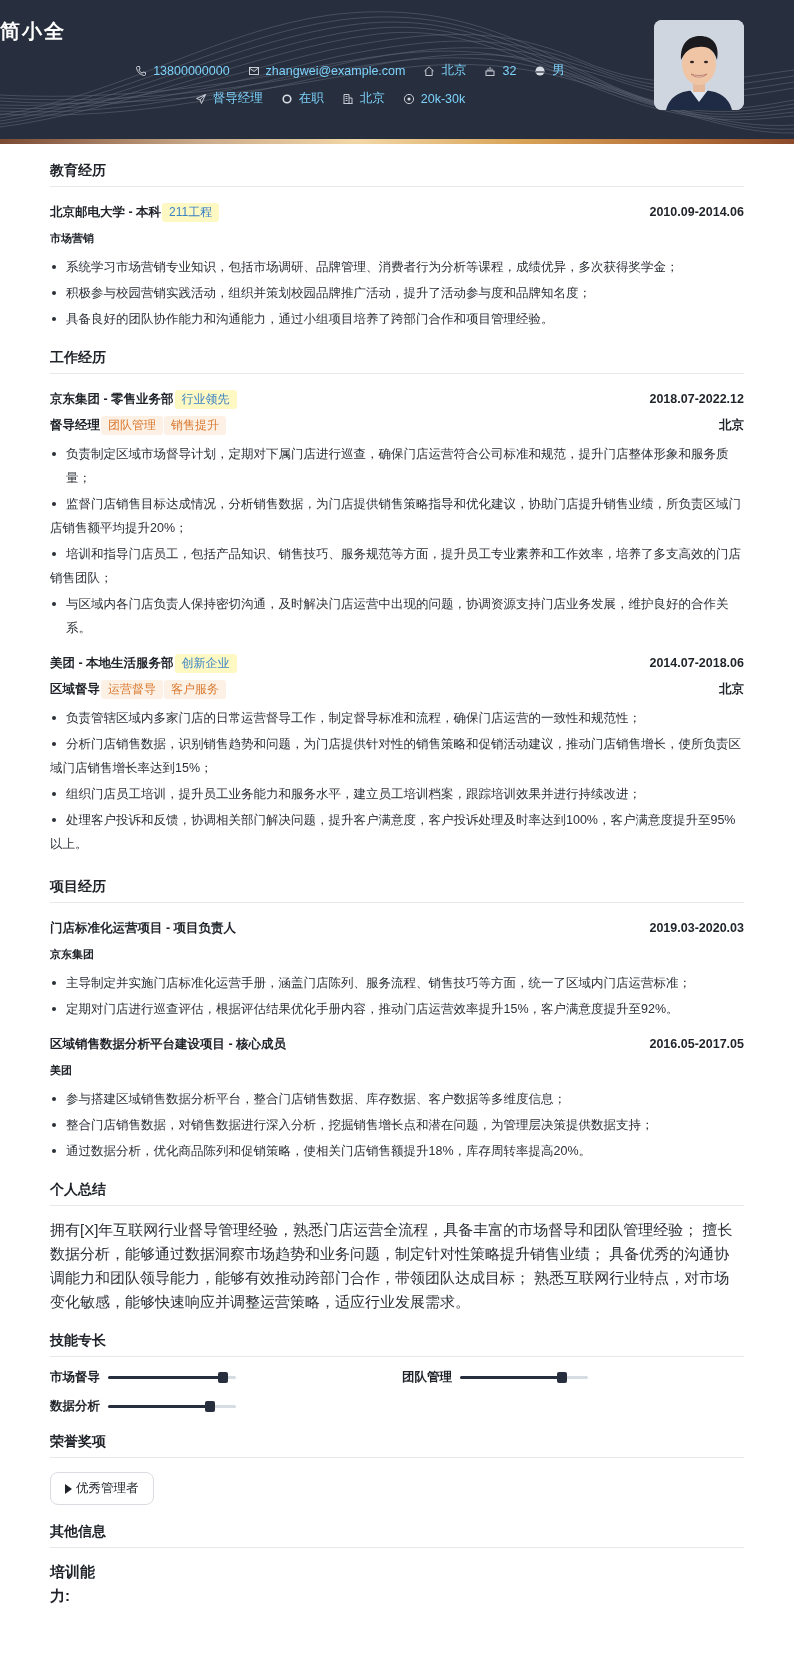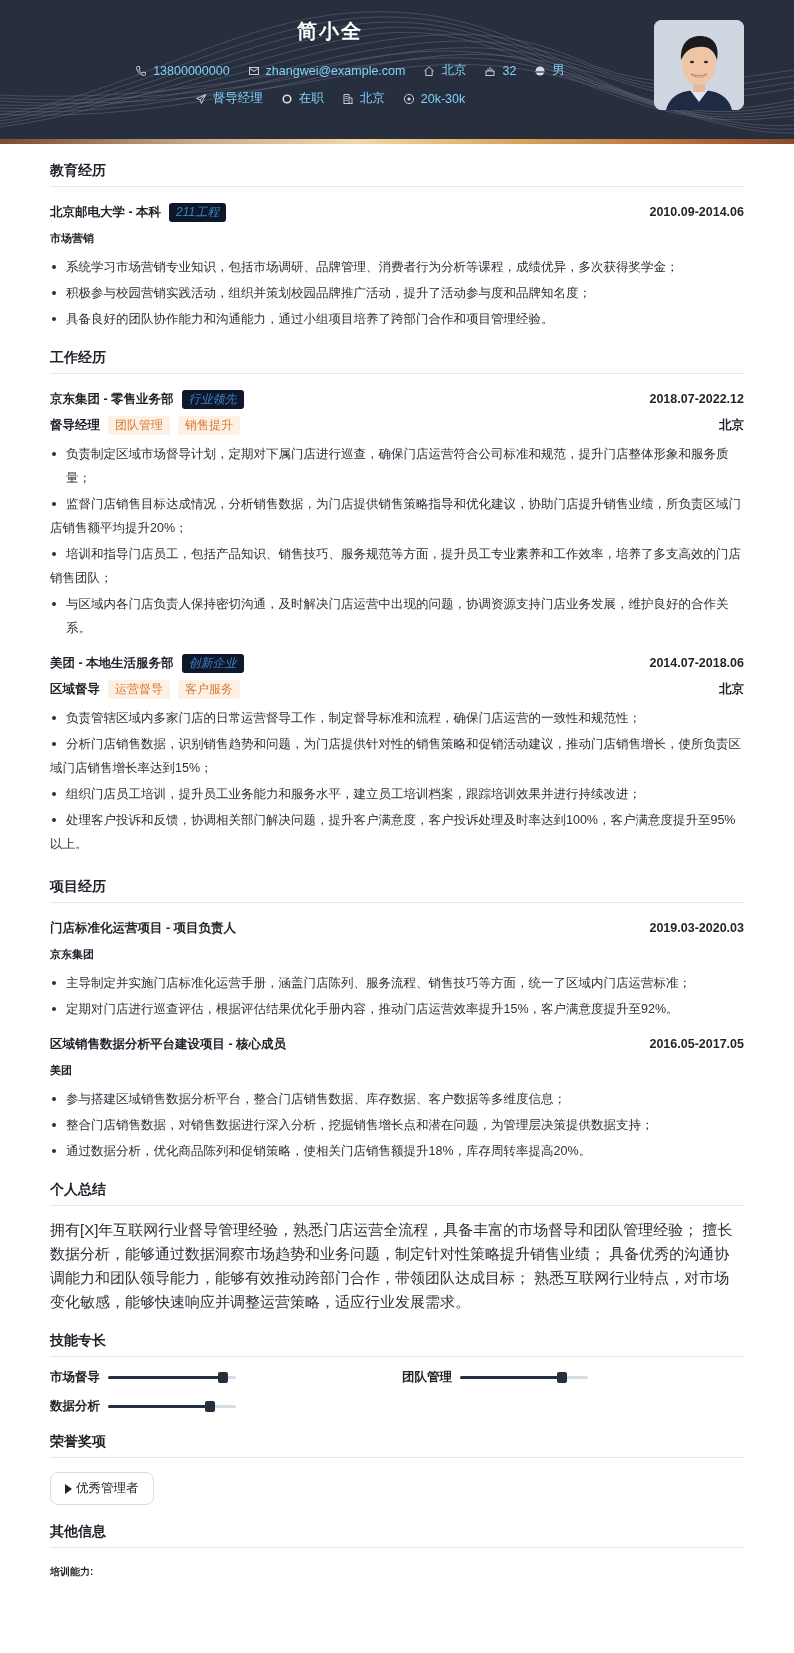--- a/index.html
+++ b/index.html
@@ -2,57 +2,57 @@
 <html><head>
 <meta charset="utf-8">
 <style>
   * { box-sizing: border-box; margin: 0; padding: 0; }
   html, body { width: 794px; background: #ffffff; }
   body { font-family: "Liberation Sans", "DejaVu Sans", sans-serif; color: #1f2329; font-size: 12.5px; }
 
   .header { position: relative; width: 794px; height: 139px; background: #272e3d; overflow: hidden; }
   .header svg.waves { position: absolute; left: 0; top: 0; width: 794px; height: 139px; }
   .header-bar { width: 794px; height: 5px; background: linear-gradient(90deg, #7a4a32 0%, #c9a98a 25%, #f2d7a6 45%, #d9a55a 65%, #b7713a 85%, #8b4a2a 100%); }
-  .name { position: absolute; top: 18px; left: 0; width: 660px; text-align: center; color: #ffffff; font-size: 20px; font-weight: bold; letter-spacing: 2px; }
+  .name { position: absolute; top: 18px; left: 0; width: 660px; color: #ffffff; font-size: 20px; font-weight: bold; letter-spacing: 2px; }
   .info-row { position: absolute; left: 0; width: 660px; display: flex; justify-content: center; align-items: center; gap: 18px; color: #7dd3fc; font-size: 12.5px; }
   .info-row.r1 { top: 62px; padding-left: 40px; }
   .info-row.r2 { top: 90px; padding-left: 0; }
   .info-item { display: flex; align-items: center; gap: 6px; }
   .info-item svg { width: 12px; height: 12px; }
   .photo { position: absolute; left: 654px; top: 20px; width: 90px; height: 90px; border-radius: 8px; background: #cfd6e0; overflow: hidden; }
 
   .content { padding: 0 50px 20px 50px; }
   .section { margin-top: 18px; }
   .section-title { font-size: 14px; font-weight: bold; color: #1f2329; padding-bottom: 6px; border-bottom: 1px solid #e6e8eb; margin-bottom: 12px; }
   .row { display: flex; justify-content: space-between; align-items: center; height: 26px; }
-  .row .left { display: flex; align-items: center; gap: 8px; font-weight: bold; font-size: 12.5px; }
+  .row .left { display: flex; align-items: center; gap: 1px; font-weight: bold; font-size: 12.5px; }
   .row .right { font-weight: bold; font-size: 12.5px; }
   .tag { display: inline-block; padding: 1px 7px; border-radius: 3px; font-size: 12px; font-weight: normal; }
-  .tag.blue { background: #0f172a; color: #3b82c4; font-style: italic; }
+  .tag.blue { background: #fef9c3; color: #3b82c4; }
   .tag.orange { background: #fdf1e6; color: #d9782e; }
   .sub { font-weight: bold; font-size: 11px; height: 26px; display: flex; align-items: center; }
   ul.bullets { list-style: none; margin-top: 4px; }
   ul.bullets li { position: relative; padding-left: 16px; line-height: 24px; font-size: 12.5px; color: #2b2f36; margin-bottom: 2px; }
   ul.bullets li::before { content: ""; position: absolute; left: 2px; top: 10px; width: 4px; height: 4px; border-radius: 50%; background: #2b2f36; }
   ul.bullets li.wrap { padding-left: 0; text-indent: 16px; }
   ul.bullets li.wrap::before { left: 2px; }
   .entry { margin-bottom: 10px; }
   .summary { line-height: 24px; font-size: 15px; color: #2b2f36; }
 
   .skills { display: grid; grid-template-columns: 352px 352px; row-gap: 12px; }
   .skill { display: flex; align-items: center; gap: 6px; font-weight: bold; font-size: 12.5px; }
   .skill-track { position: relative; width: 128px; height: 3px; background: #d7dbe2; border-radius: 2px; margin-left: 2px; }
   .skill-fill { position: absolute; left: 0; top: 0; height: 3px; background: #272e3d; border-radius: 2px; }
   .skill-knob { position: absolute; top: -4px; width: 10px; height: 11px; background: #272e3d; border-radius: 2px; margin-left: -5px; }
 
   .award { display: inline-flex; align-items: center; gap: 4px; border: 1px solid #d9dce1; border-radius: 8px; padding: 7px 14px; font-size: 12.5px; margin-top: 2px; }
   .award .tri { width: 0; height: 0; border-top: 5px solid transparent; border-bottom: 5px solid transparent; border-left: 7px solid #1f2329; }
 
   .other { display: flex; }
-  .other-label { width: 55px; font-weight: bold; font-size: 10px; line-height: 24px; flex-shrink: 0; }
+  .other-label { width: 55px; font-weight: bold; font-size: 15px; line-height: 24px; flex-shrink: 0; }
   .other ul.bullets { margin-top: 0; }
 </style>
 </head>
 <body>
 
 <div class="header">
   <svg class="waves" viewBox="0 0 794 139" preserveAspectRatio="none">
     <g fill="none" stroke="#8a93a3" stroke-width="0.6" opacity="0.55">
       <path d="M0,115 C120,95 220,30 330,15 C450,0 520,40 600,80 C680,120 740,110 794,100"></path>
       <path d="M0,118 C120,100 230,35 340,20 C455,5 525,48 610,86 C690,122 745,112 794,104"></path>

